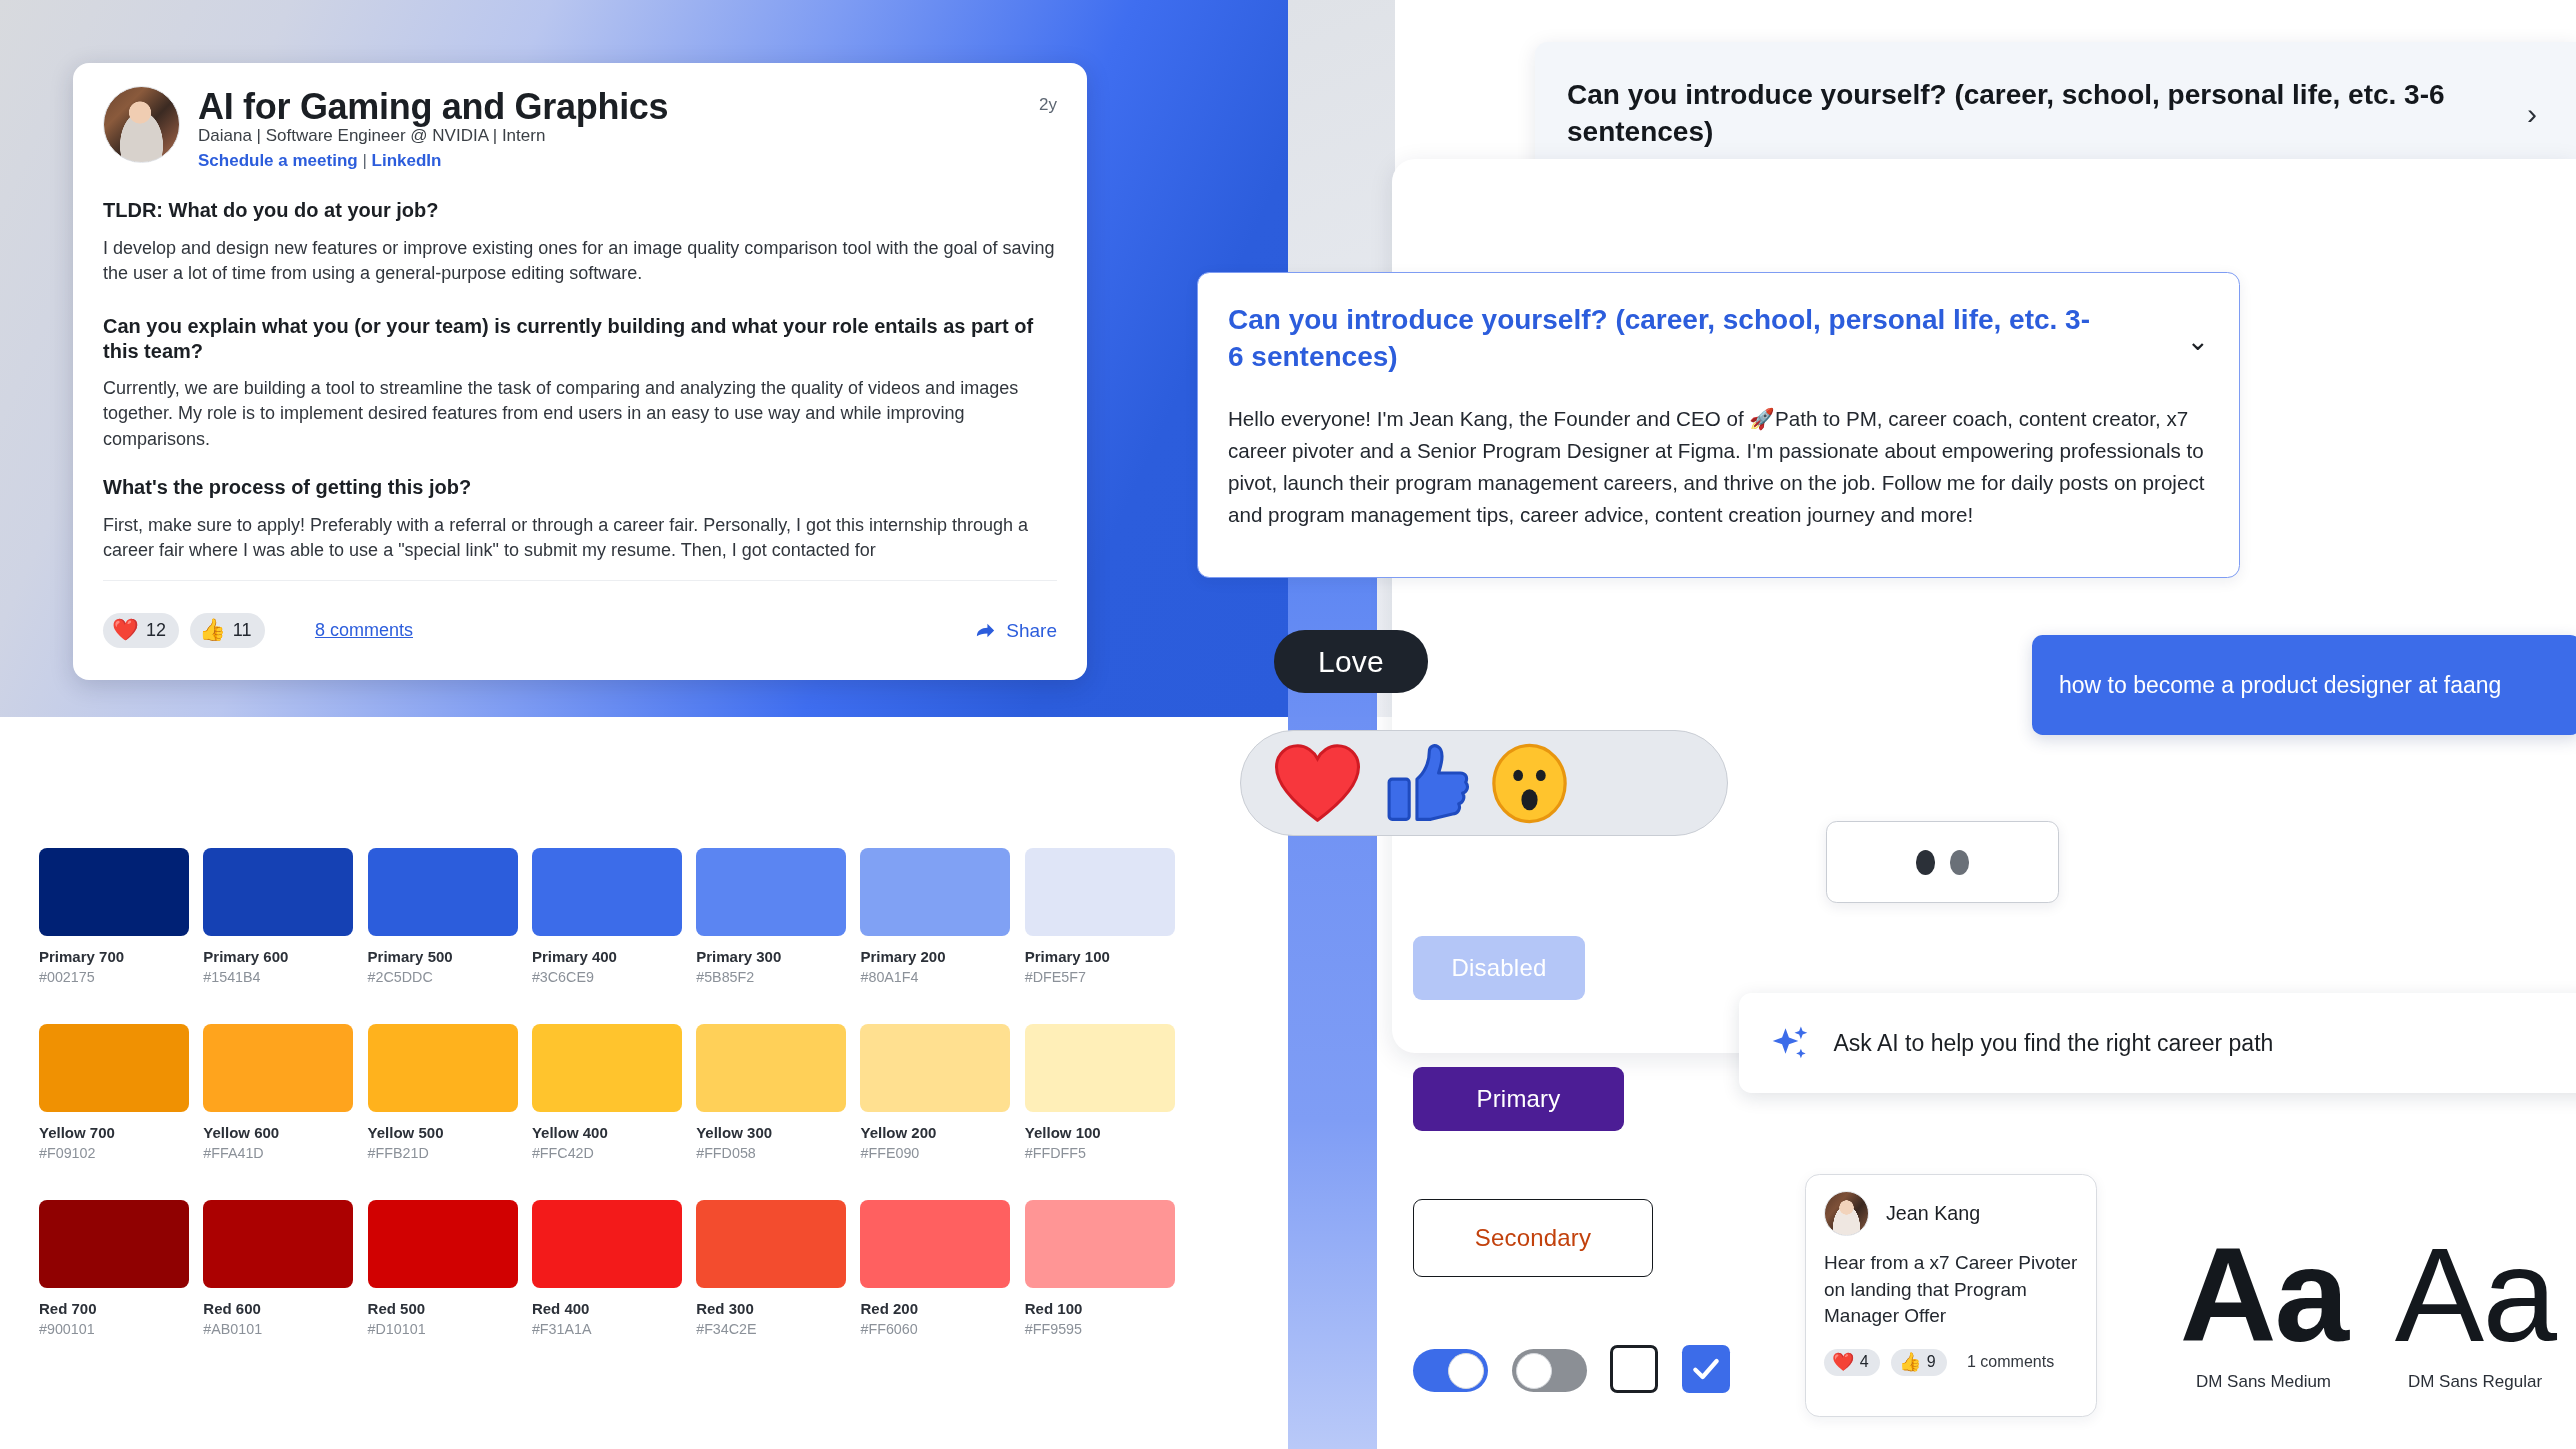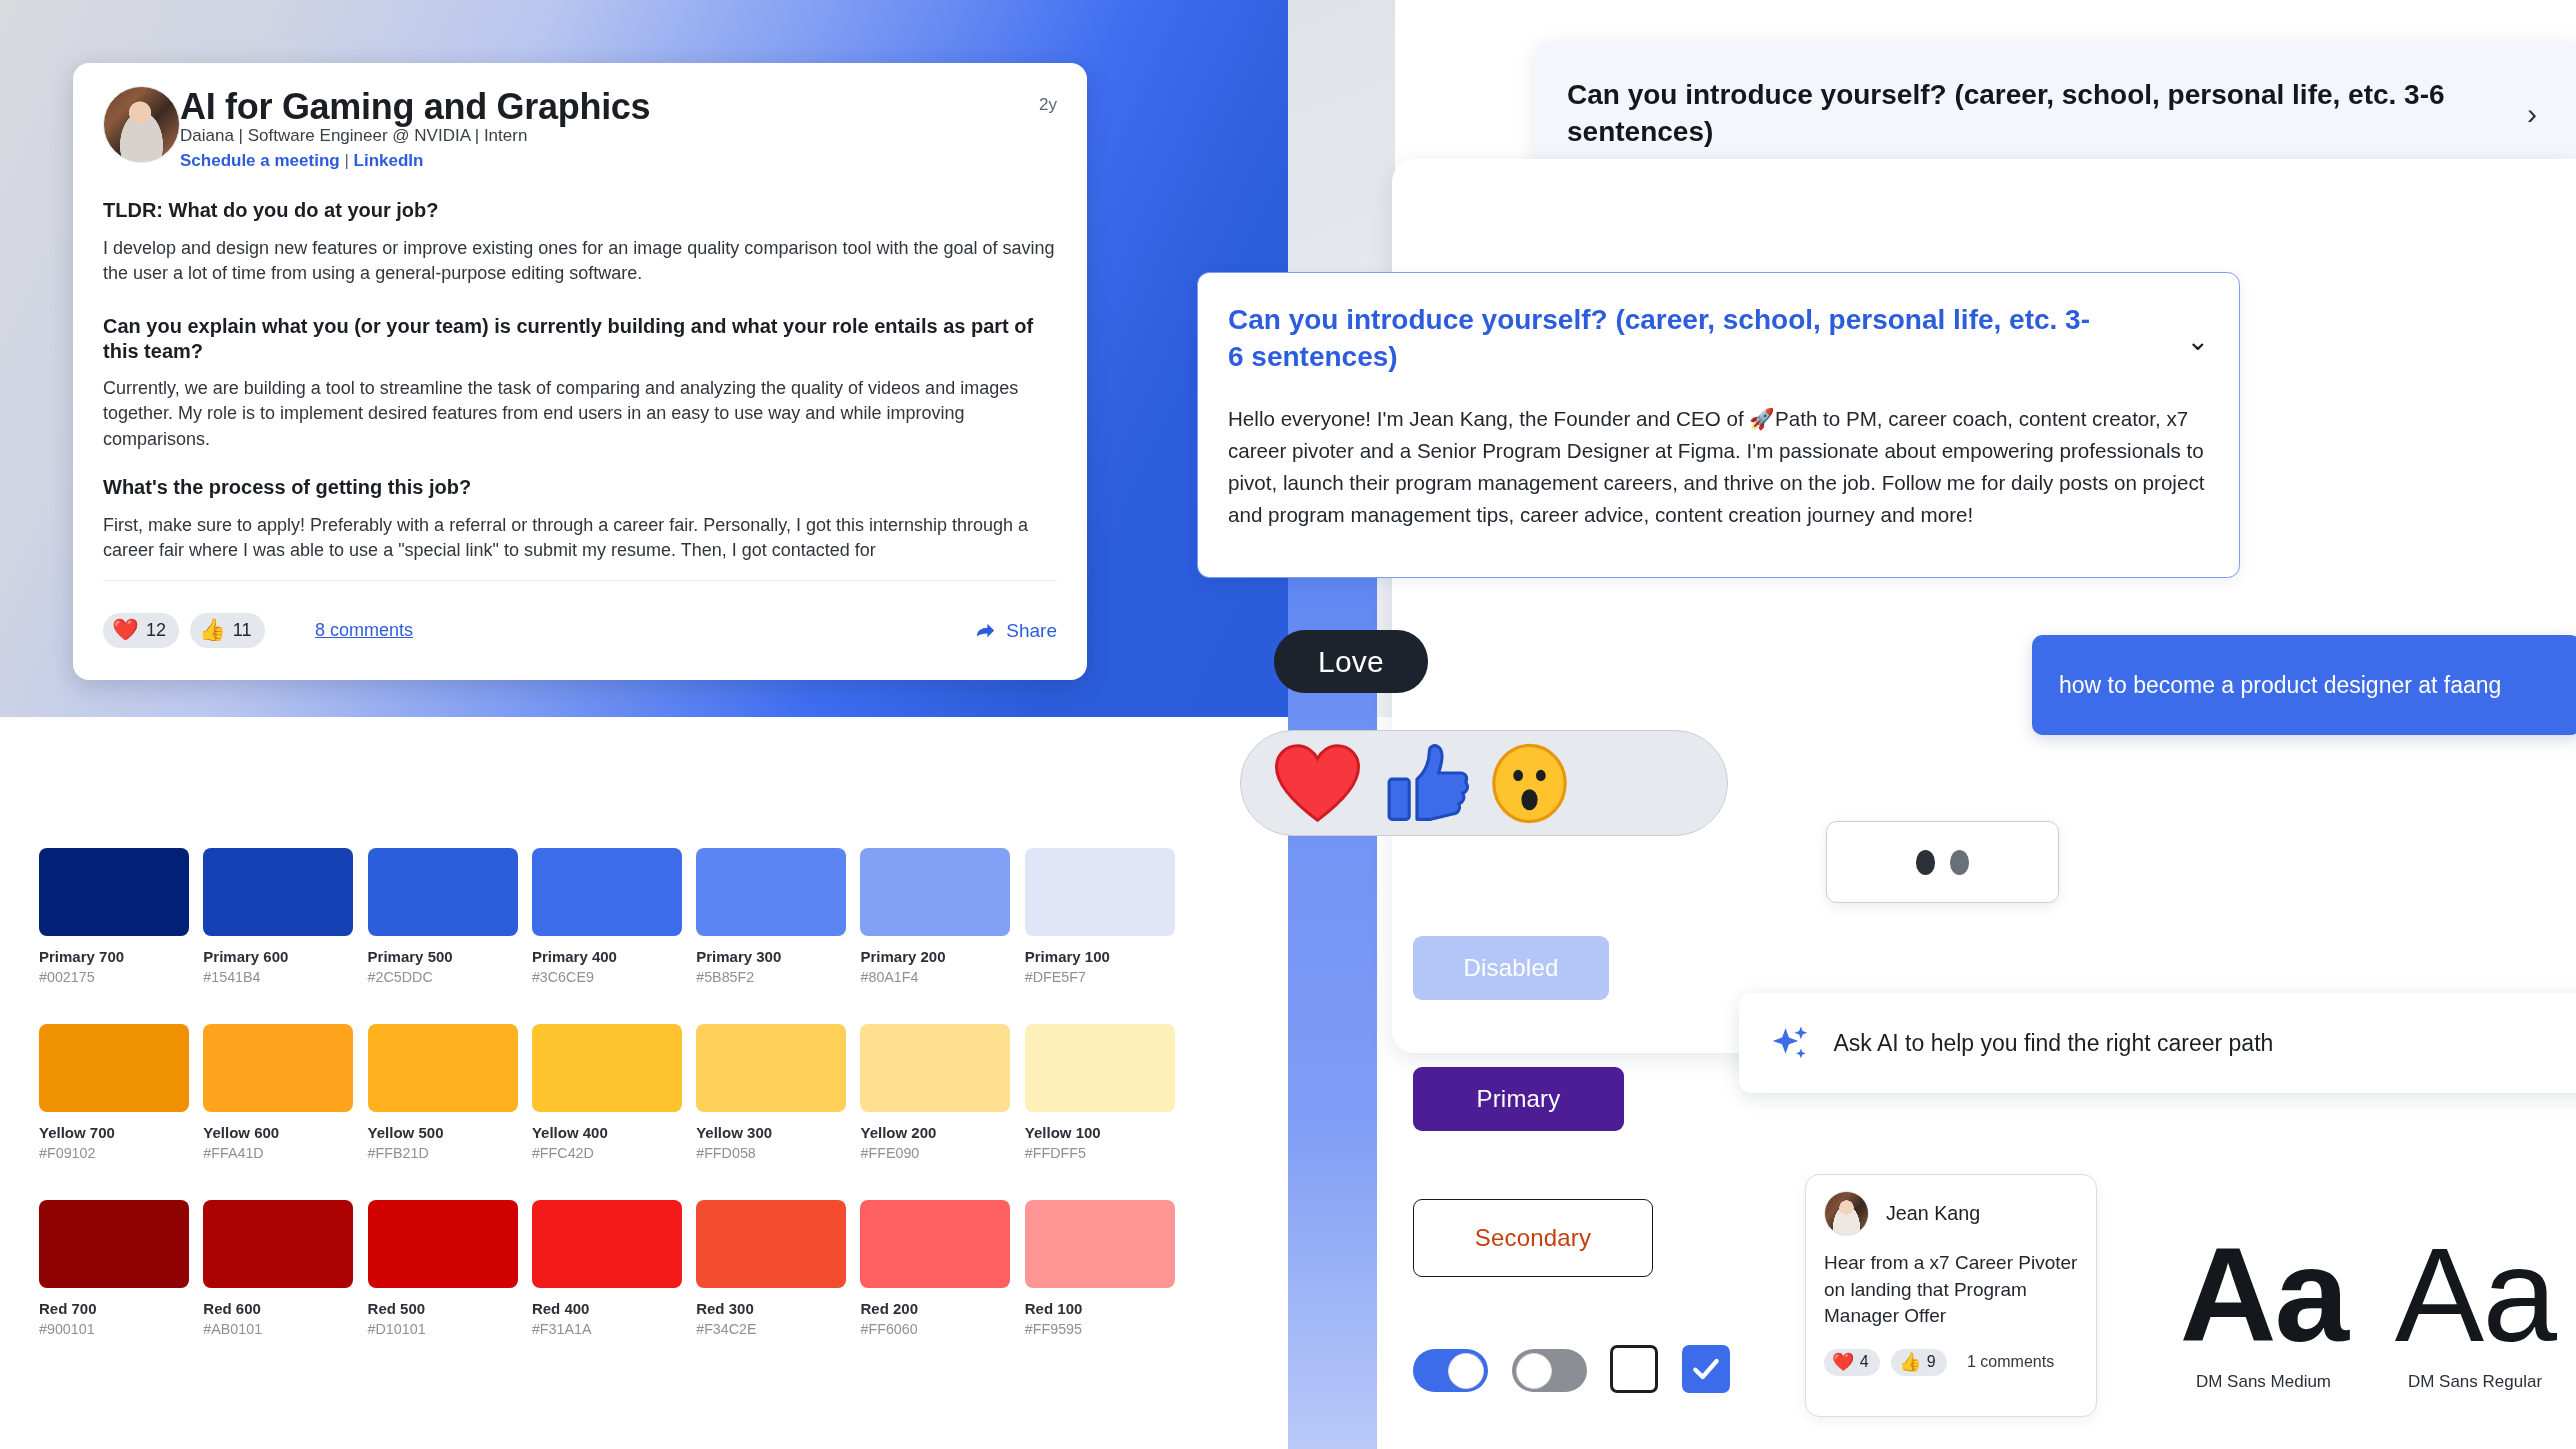--- a/index.html
+++ b/index.html
@@ -35,21 +35,21 @@
   }
 
   
   .post-card {
     position: absolute; left: 73px; top: 63px; width: 1014px; height: 617px;
     background: #fff; border-radius: 16px;
     box-shadow: 0 5.4px 23px rgba(20,30,60,.18);
     padding: 23px 30px 0 30px;
     display: flex; flex-direction: column;
   }
-  .post-head { display: flex; align-items: flex-start; position: relative; }
+  .post-head { display: flex; align-items: flex-start; gap: 18px; position: relative; }
   .avatar-lg {
     width: 77px; height: 77px; border-radius: 50%; flex: 0 0 77px;
     background:
       radial-gradient(circle at 48% 34%, #f0cdb2 0 17%, transparent 18%),
       radial-gradient(ellipse at 50% 78%, #d8d2cc 0 40%, transparent 41%),
       linear-gradient(135deg, #6b4531 0%, #8a5a3c 28%, #3b2a22 55%, #7d4f3a 80%, #b27a5a 100%);
     border: 0.9px solid #e3e6ea;
   }
   .post-title {
     font-size: 36px; font-weight: 700; color: #1b1f24; letter-spacing: -0.3px;
@@ -148,21 +148,21 @@
   .sw .chip { width: 150px; height: 88px; border-radius: 8px; }
   .sw .nm { font-size: 15px; font-weight: 700; color: #2b3038; margin-top: 11.6px; }
   .sw .hx { font-size: 14.3px; color: #8b9199; margin-top: 4.5px; }
 
   
   .btn {
     position: absolute; border-radius: 9px;
     display: flex; align-items: center; justify-content: center;
     font-size: 24px; font-weight: 500; letter-spacing: 0.2px;
   }
-  .btn-disabled { left: 1413px; top: 936px; width: 196px; height: 64px; background: #b4c6f7; color: #fff; }
+  .btn-disabled { left: 1413px; top: 936px; width: 172px; height: 64px; background: #b4c6f7; color: #fff; }
   .btn-primary  { left: 1413px; top: 1067px; width: 211px; height: 64px; background: #4c1d95; color: #fff; }
   .btn-secondary{ left: 1413px; top: 1199px; width: 240px; height: 78px; background: #fff; color: #c2410c; border: 1.8px solid #14181d; }
 
   .toggle {
     position: absolute; width: 75px; height: 43px; border-radius: 21.5px;
     display: flex; align-items: center;
   }
   .toggle .knob {
     width: 36px; height: 36px; border-radius: 50%; background: #fff;
     border: 0.9px solid #d6d9de;

